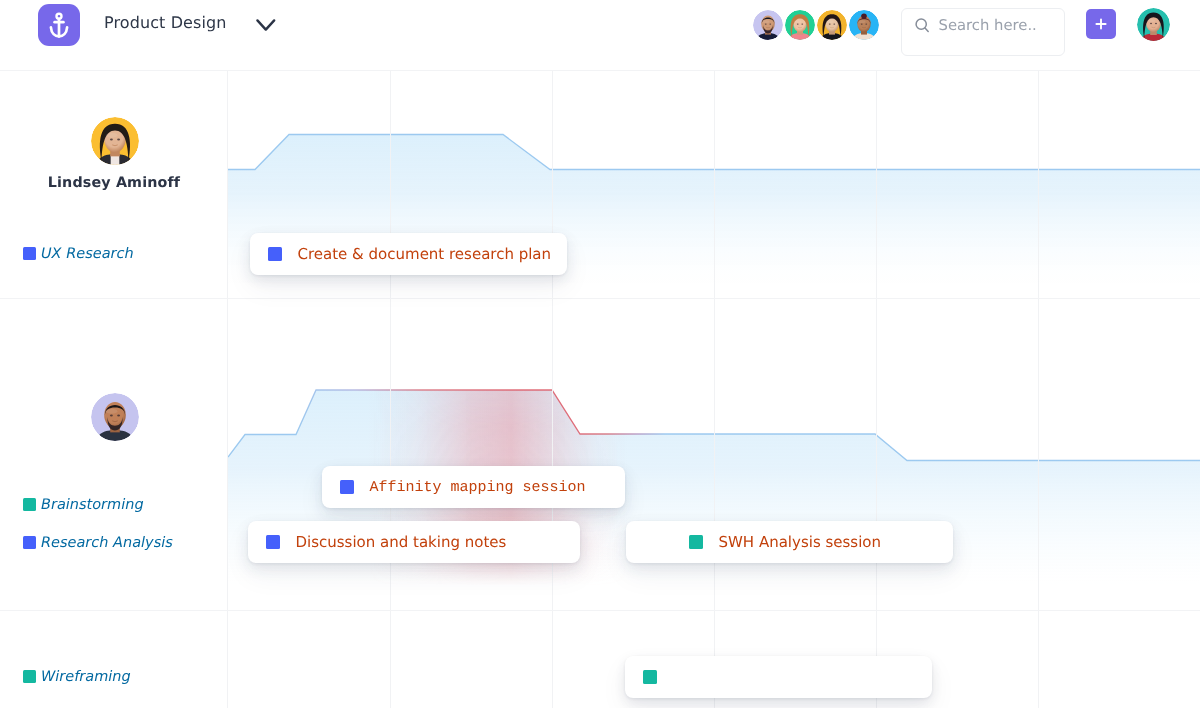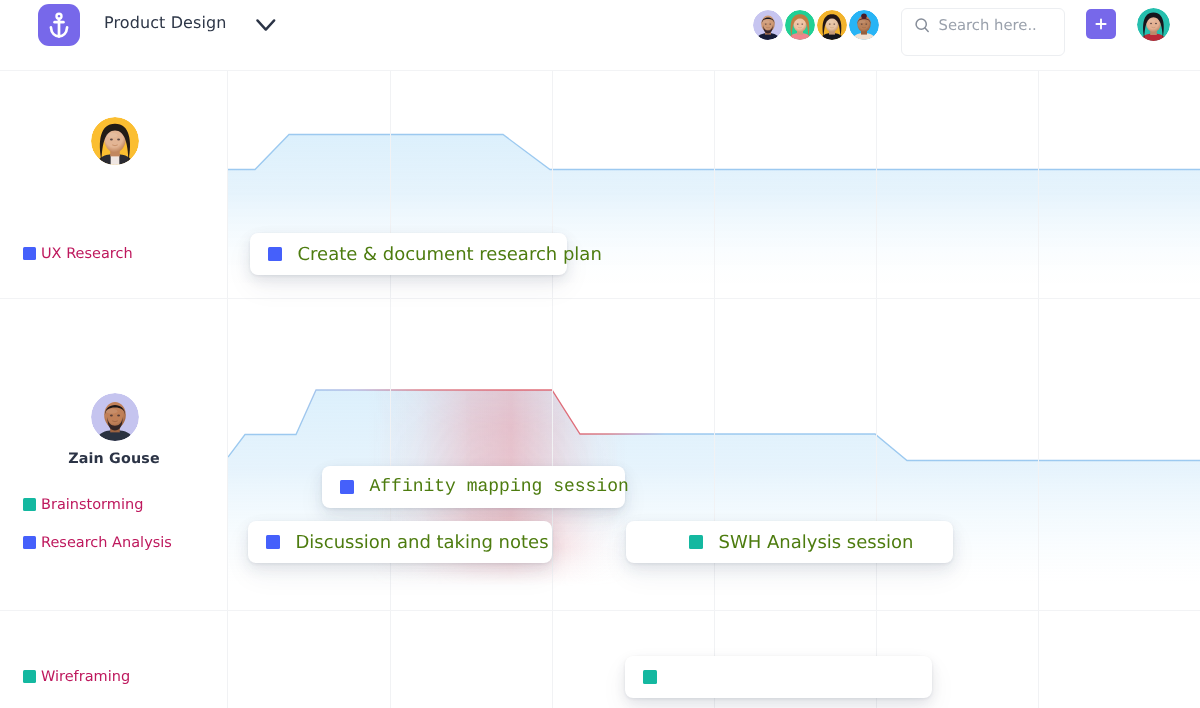--- a/index.html
+++ b/index.html
@@ -36,30 +36,30 @@
   .sidebar{position:absolute;left:0;top:71px;width:228px;height:637px;background:#fff;
            border-right:1px solid #f1f2f4;box-sizing:border-box;z-index:20;}
   .canvas{position:absolute;left:228px;top:71px;width:972px;height:637px;overflow:hidden;}
   .vgrid{position:absolute;top:0;width:1px;height:637px;background:#f1f2f4;}
   .hdiv{position:absolute;left:0;width:972px;height:1px;background:#f2f3f5;}
   .hdiv-s{position:absolute;left:0;width:228px;height:1px;background:#f2f3f5;}
 
   .rowav{position:absolute;width:48px;height:48px;border-radius:50%;overflow:hidden;}
   .rowname{position:absolute;width:228px;text-align:center;font-size:14.3px;font-weight:bold;
            color:#2c3446;letter-spacing:.15px;}
-  .tag{position:absolute;font-size:14.5px;color:#be185d;white-space:nowrap;line-height:16px;}
+  .tag{position:absolute;font-size:14.5px;color:#0369a1;white-space:nowrap;line-height:16px;font-style:italic;}
   .tag .sq{display:inline-block;width:13px;height:13px;border-radius:1.5px;margin-right:5.5px;
            vertical-align:-2px;}
 
   .card{position:absolute;background:#fff;border-radius:8px;
         box-shadow:0 1px 3px rgba(39,52,82,.09),0 5px 14px rgba(39,52,82,.10),
                    0 12px 28px rgba(39,52,82,.06);
         display:flex;align-items:center;}
   .card .sq{width:13.5px;height:13.5px;border-radius:1.5px;margin-left:18px;flex:0 0 auto;}
-  .card .lbl{margin-left:16px;font-size:18px;color:#4d7c0f;white-space:nowrap;}
+  .card .lbl{margin-left:16px;font-size:15px;color:#c2410c;white-space:nowrap;}
 </style>
 </head>
 <body>
 
 <div class="app">
 
   <div class="header">
     <div class="logo">
       <svg width="20" height="27" viewBox="0 0 20 27" fill="none" stroke="#ffffff" stroke-width="2.7" stroke-linecap="round" stroke-linejoin="round">
         <circle cx="10" cy="4.2" r="2.5" fill="none" stroke-width="2.4"></circle>
@@ -295,20 +295,21 @@
              C38.88 6.72 41.28 24 37.44 44.16
              C36.96 25.92 33.6 13.44 24 13.44
              C14.4 13.44 11.04 25.92 10.56 44.16 Z" fill="#241a18"></path>
        <ellipse cx="20.4" cy="22.56" rx="1.44" ry="1.01" fill="#3b2b30" opacity=".78"></ellipse>
        <ellipse cx="27.6" cy="22.56" rx="1.44" ry="1.01" fill="#3b2b30" opacity=".78"></ellipse>
        <path d="M21.6 28.08 q2.4 1.54 4.8 0" stroke="#c1875f" stroke-width="0.77" fill="none" stroke-linecap="round"></path>
        <ellipse cx="20.64" cy="18.24" rx="5.76" ry="2.4" fill="#ffffff" opacity=".10"></ellipse>
      </g>
    </g>
         </svg></div>
+      <div class="rowname" style="left: 0px; top: 104px;">Lindsey Aminoff</div>
       <div class="tag" style="left: 22.5px; top: 175px;"><span class="sq" style="background:#4560fb"></span><span>UX Research</span></div>
       <div class="rowav" style="left: 91px; top: 322px;"><svg width="48" height="48" viewBox="0 0 48 48">
    <defs>
      <clipPath id="cpa7">
               <circle cx="24" cy="24" r="24"></circle>
             </clipPath>
      <radialGradient id="fga7" cx="45%" cy="38%" r="62%">
        <stop offset="0%" stop-color="#c08058"></stop>
        <stop offset="68%" stop-color="#c08058"></stop>
        <stop offset="100%" stop-color="#9c6340"></stop>
@@ -331,21 +332,20 @@
        C20.16 32.64 17.28 30.72 16.32 24 Z" fill="#2a1f23" opacity=".92"></path>
        <path d="M13.92 22.08 C13.44 8.64 34.56 8.64 34.08 22.08
              C33.6 16.32 29.76 14.4 24 14.4 C18.24 14.4 14.4 16.32 13.92 22.08 Z" fill="#1d1719"></path>
        <ellipse cx="20.4" cy="22.56" rx="1.44" ry="1.01" fill="#3b2b30" opacity=".78"></ellipse>
        <ellipse cx="27.6" cy="22.56" rx="1.44" ry="1.01" fill="#3b2b30" opacity=".78"></ellipse>
        <path d="M21.6 28.08 q2.4 1.54 4.8 0" stroke="#9c6340" stroke-width="0.77" fill="none" stroke-linecap="round"></path>
        <ellipse cx="20.64" cy="18.24" rx="5.76" ry="2.4" fill="#ffffff" opacity=".10"></ellipse>
      </g>
    </g>
         </svg></div>
-      <div class="rowname" style="left: 0px; top: 380px;">Zain Gouse</div>
       <div class="tag" style="left: 22.5px; top: 426px;"><span class="sq" style="background:#14b8a0"></span><span>Brainstorming</span></div>
       <div class="tag" style="left: 22.5px; top: 464px;"><span class="sq" style="background:#4560fb"></span><span>Research Analysis</span></div>
       <div class="tag" style="left: 22.5px; top: 598px;"><span class="sq" style="background:#14b8a0"></span><span>Wireframing</span></div>
       <div class="hdiv-s" style="top: 227px;"></div>
       <div class="hdiv-s" style="top: 539px;"></div>
     </div>
 
   <div class="canvas">
     <svg class="chartsvg" width="972" height="637" viewBox="0 0 972 637">
         <defs>
@@ -415,21 +415,21 @@
       </div>
     <div class="cardlayer">
         <div class="card" style="left: 22px; top: 162px; width: 317px; height: 42px;">
           <span class="sq" style="background:#4560fb"></span>
           <span class="lbl">Create &amp; document research plan</span>
         </div>
         <div class="card" style="left: 94px; top: 395px; width: 303px; height: 42px; font-family: Liberation Mono, monospace;">
           <span class="sq" style="background:#4560fb"></span>
           <span class="lbl">Affinity mapping session</span>
         </div>
-        <div class="card" style="left: 20px; top: 450px; width: 304px; height: 42px;">
+        <div class="card" style="left: 20px; top: 450px; width: 332px; height: 42px;">
           <span class="sq" style="background:#4560fb"></span>
           <span class="lbl">Discussion and taking notes</span>
         </div>
         <div class="card" style="left: 398px; top: 450px; width: 282px; height: 42px; padding-left: 45px;">
           <span class="sq" style="background:#14b8a0"></span>
           <span class="lbl">SWH Analysis session</span>
         </div>
         <div class="card" style="left: 397px; top: 585px; width: 307px; height: 42px;">
           <span class="sq" style="background:#14b8a0"></span>
         </div>

